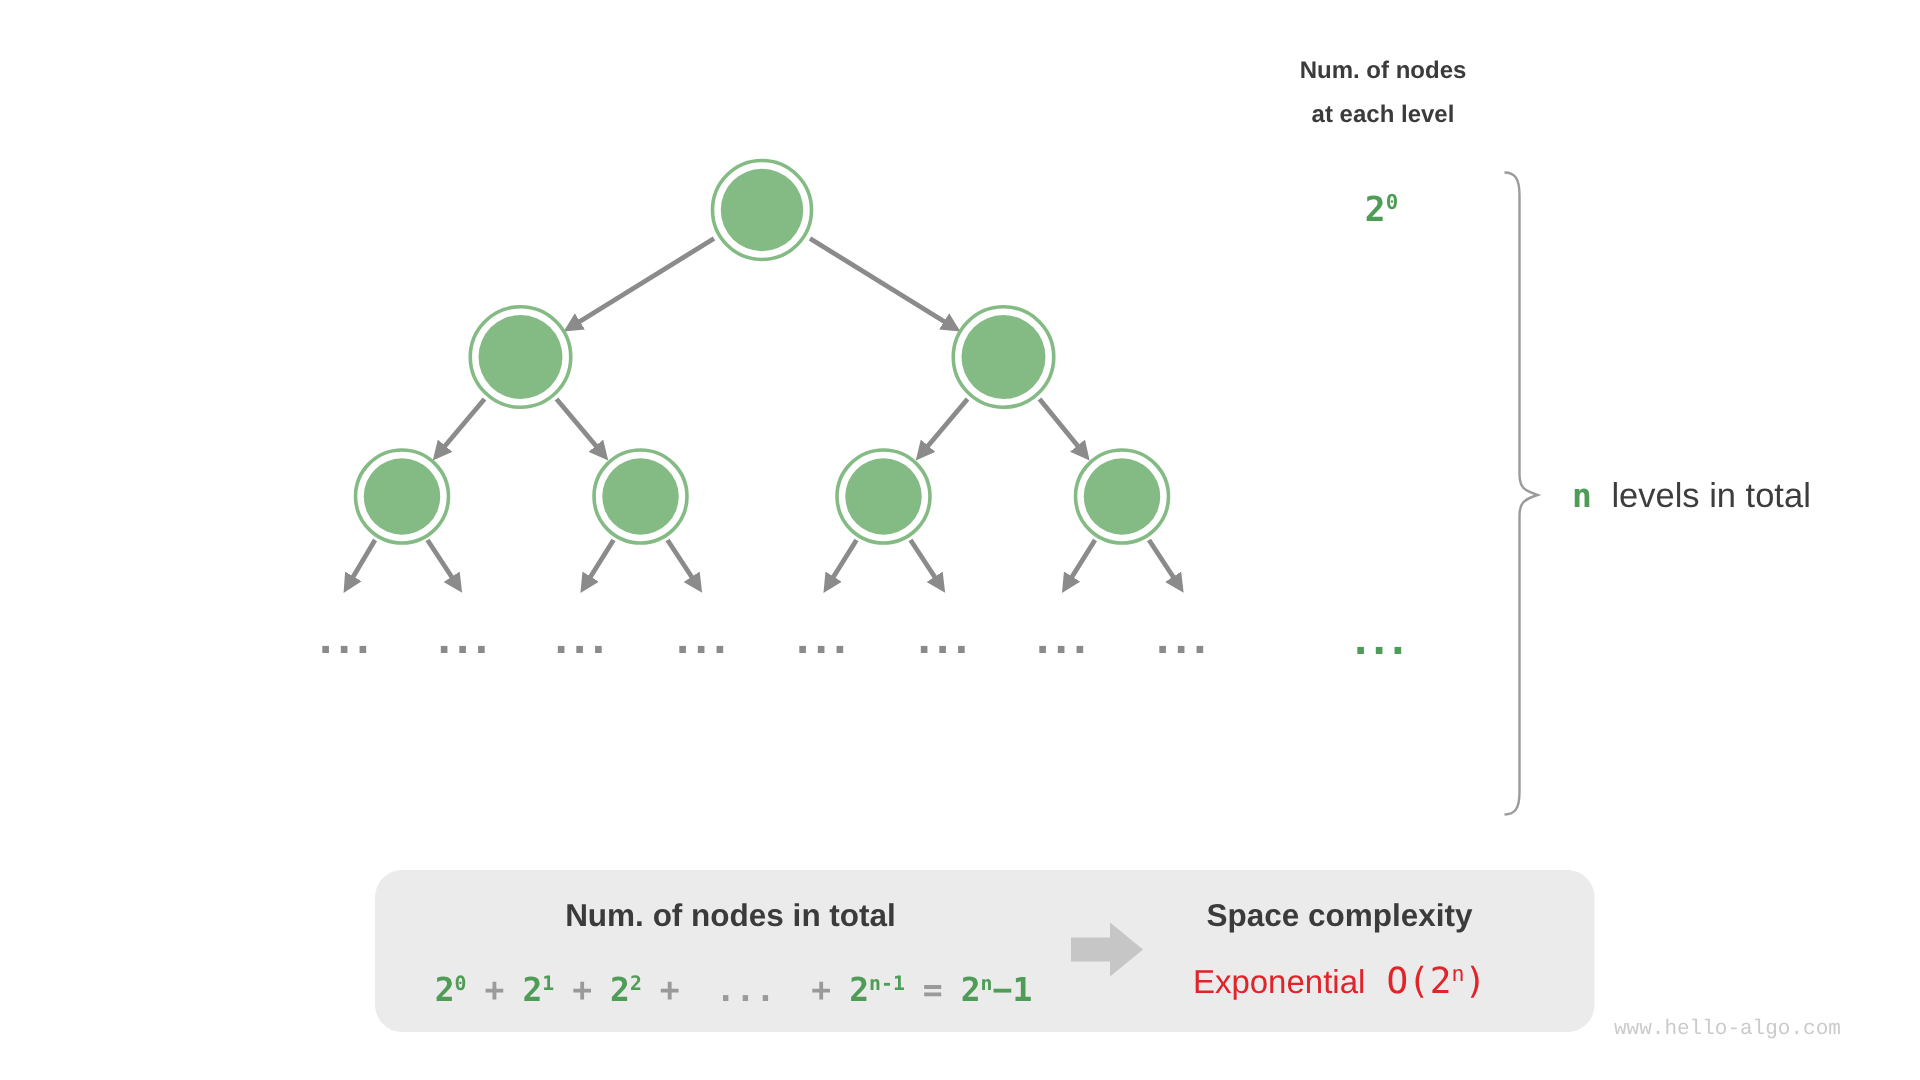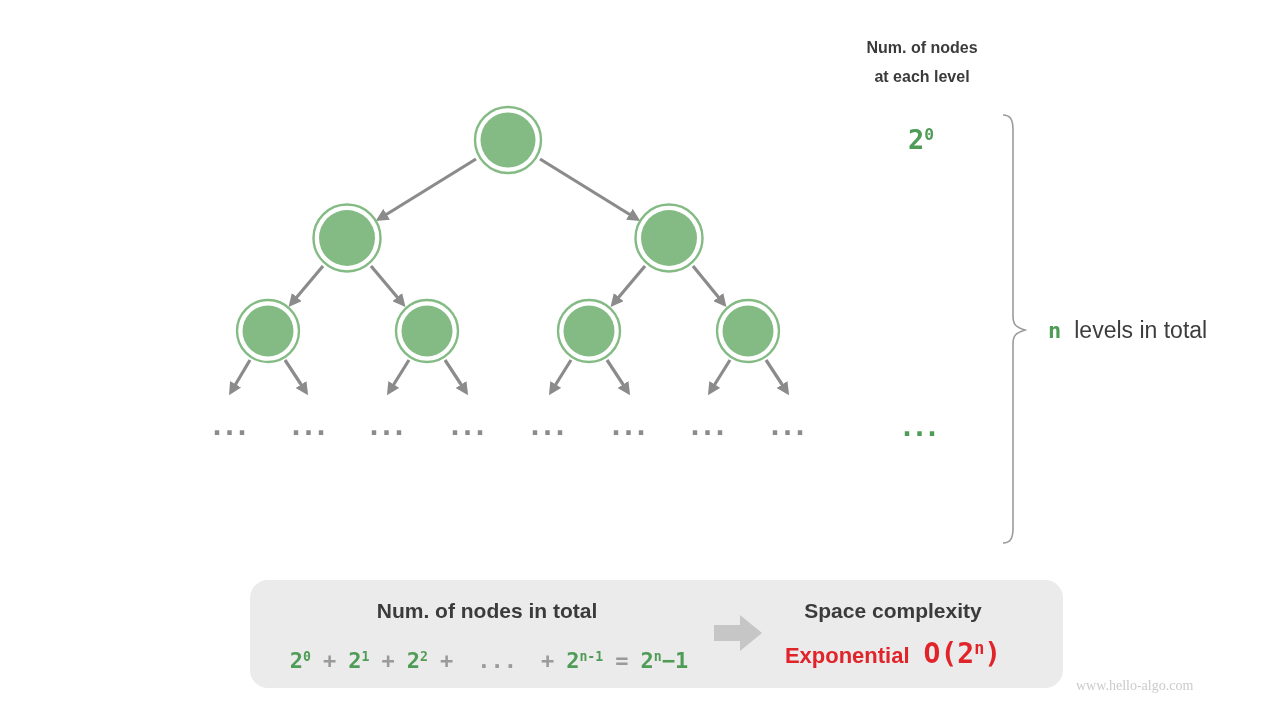--- a/index.html
+++ b/index.html
@@ -7,49 +7,49 @@
   .canvas{position:relative;width:1280px;height:720px;background:#ffffff;overflow:hidden;}
   .gfx{position:absolute;left:0;top:0;width:1280px;height:720px;}
 
   .abs{position:absolute;}
 
   .panel-header{left:802px;top:33px;width:240px;text-align:center;
     font-size:16px;font-weight:600;color:#3b3b3b;line-height:29px;}
 
   .lvl{left:851px;width:140px;text-align:center;
     font-family:"DejaVu Sans Mono",monospace;font-weight:bold;
-    font-size:27px;color:#4f9c57;line-height:28px;}
+    font-size:23px;color:#4f9c57;line-height:28px;}
   .lvl sup, .tk sup{font-size:0.6em;position:relative;top:-0.55em;vertical-align:baseline;}
   .dotsrow{font-family:"DejaVu Sans",sans-serif;letter-spacing:3px;font-size:25px;line-height:28px;}
 
   .dots{width:60px;text-align:center;font-family:"DejaVu Sans",sans-serif;
     font-weight:bold;font-size:25px;line-height:25px;letter-spacing:3px;color:#8b8b8b;}
 
   .brace-label{left:1048px;top:316px;display:flex;align-items:baseline;gap:13px;line-height:28px;}
   .brace-label .n{font-family:"DejaVu Sans Mono",monospace;font-weight:bold;font-size:22px;color:#4f9c57;}
   .brace-label .txt{font-size:23px;color:#3d3d3d;}
 
   .bottom-box{left:250px;top:580px;width:785px;height:108px;background:#ebebeb;border-radius:18px;padding-left:28px;}
   .box-title{position:absolute;font-size:21px;font-weight:bold;color:#3b3b3b;line-height:26px;text-align:center;}
   .box-title.left{left:37px;top:18px;width:400px;}
   .box-title.right{left:493px;top:18px;width:300px;}
   .formula{position:absolute;left:0;top:66px;width:478px;text-align:center;
     font-family:"DejaVu Sans Mono",monospace;font-weight:bold;font-size:22px;line-height:30px;}
   .blockarrow{position:absolute;left:462px;top:32px;width:52px;height:42px;}
   .complexity{position:absolute;left:493px;top:59px;width:300px;text-align:center;line-height:30px;}
-  .complexity .word{color:#e0242a;font-weight:bold;font-size:22px;margin-right:14px;}
-  .complexity .bigo{font-family:"DejaVu Sans Mono",monospace;font-weight:bold;font-size:28px;color:#e0242a;}
+  .complexity .word{color:#e0242a;font-weight:normal;font-size:22px;margin-right:14px;}
+  .complexity .bigo{font-family:"DejaVu Sans Mono",monospace;font-weight:normal;font-size:24px;color:#e0242a;}
 
   .tk{white-space:pre;}
   .tk.green{color:#4f9c57;}
   .tk.gray{color:#9a9a9a;}
   .tk.red{color:#e0242a;}
   .tk.op{margin:0 12px;}
 
-  .watermark{left:1076px;top:678px;font-family:Liberation Serif, serif;
+  .watermark{left:1076px;top:678px;font-family:Liberation Mono, monospace;
     font-size:14px;color:#cbcbcb;}
 </style>
 </head>
 <body>
 
 <div class="canvas">
 
   <svg class="gfx" viewBox="0 0 1280 720" xmlns="http://www.w3.org/2000/svg">
     <defs>
       <marker id="ah" viewBox="0 0 10 10" refX="7" refY="5" markerWidth="4" markerHeight="4" orient="auto-start-reverse">

